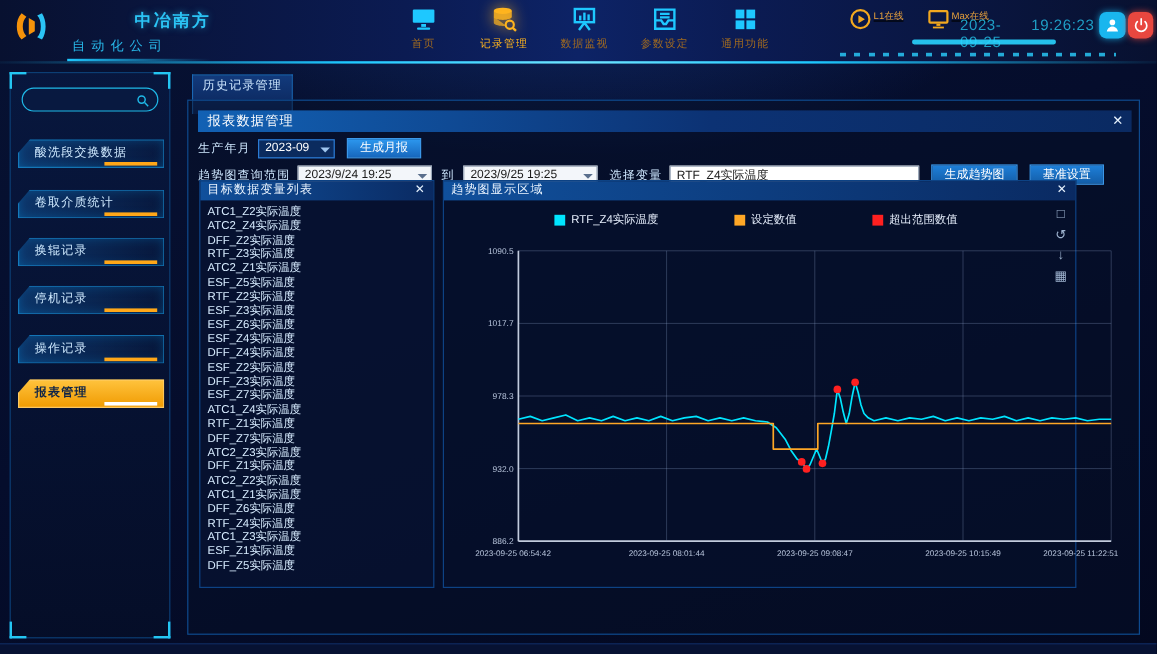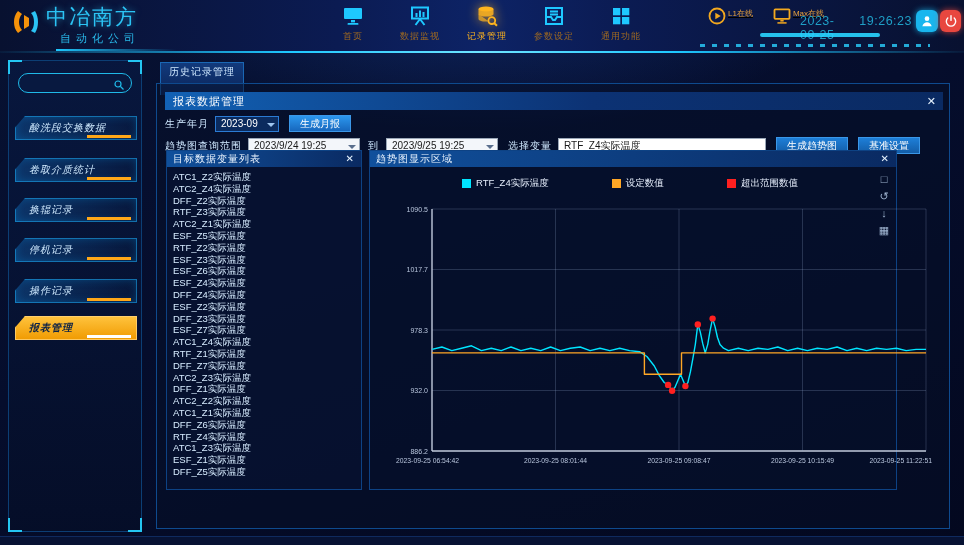--- a/index.html
+++ b/index.html
@@ -12,21 +12,21 @@
   .header{position:absolute;left:0;top:0;width:964px;height:52px;
     background:linear-gradient(90deg,#081130 0%,#0b1b52 35%,#0d2366 50%,#0b1b52 65%,#081130 100%);}
   .header-line{position:absolute;left:0;top:51px;width:964px;height:2px;
     background:linear-gradient(90deg,rgba(30,200,255,.05),#1ec8ff 30%,#6fe4ff 50%,#1ec8ff 70%,rgba(30,200,255,.05));}
   .header-dash{position:absolute;left:760px;top:33px;width:120px;height:4px;border-radius:2px;background:#29d4ff;opacity:.9;}
   .header-dots{position:absolute;left:700px;top:44px;width:230px;height:3px;
     background:repeating-linear-gradient(90deg,#2ad0ff 0 5px,transparent 5px 12px);opacity:.8;}
   .logo{position:absolute;left:12px;top:5px;display:flex;align-items:flex-start;}
   .logo-mark{width:30px;height:30px;margin-top:2px;}
   .logo-text{margin-left:4px;}
-  .logo-title{font-size:21px;font-weight:normal;color:#2bc4f5;letter-spacing:2px;line-height:24px;text-shadow:0 0 6px rgba(43,196,245,.6);}
+  .logo-title{font-size:14px;font-weight:bold;color:#2bc4f5;letter-spacing:2px;line-height:24px;text-shadow:0 0 6px rgba(43,196,245,.6);text-align:right;}
   .logo-sub{font-size:11px;color:#28b9ea;letter-spacing:5px;margin:2px 0 0 14px;}
   .logo-underline{margin:3px 0 0 10px;width:120px;height:2px;background:linear-gradient(90deg,#1ec8ff,transparent);}
   .nav{position:absolute;left:322px;top:4px;width:330px;display:flex;justify-content:space-between;}
   .nav-item{width:62px;display:flex;flex-direction:column;align-items:center;cursor:pointer;}
   .nav-icon{width:26px;height:24px;color:#1ec8ff;}
   .nav-icon svg{width:100%;height:100%;}
   .nav-label{margin-top:2px;font-size:9px;color:#a06a20;letter-spacing:1px;}
   .nav-item.active .nav-icon{color:#ffb41e;filter:drop-shadow(0 0 6px rgba(255,180,30,.8));}
   .nav-item.active .nav-label{color:#ffb41e;}
   .statusbar{position:absolute;left:706px;top:6px;display:flex;gap:18px;}
@@ -50,21 +50,21 @@
   .c-bl{left:-1px;bottom:-1px;border-width:0 0 2px 2px;}
   .c-br{right:-1px;bottom:-1px;border-width:0 2px 2px 0;}
   .search-box{position:absolute;left:9px;top:12px;width:114px;height:20px;border:1px solid #1fb9e8;border-radius:10px;
     display:flex;align-items:center;padding:0 6px;background:rgba(10,30,70,.4);}
   .search-box input{flex:1;min-width:0;background:transparent;border:none;outline:none;color:#bfe9ff;font-size:10px;}
   .search-icon{width:12px;height:12px;color:#1fb9e8;cursor:pointer;}
   .search-icon svg{width:100%;height:100%;}
   .menu-item{position:absolute;left:6px;width:122px;height:24px;cursor:pointer;
     background:linear-gradient(90deg,rgba(16,76,140,.6),rgba(8,30,70,.35));
     clip-path:polygon(0 48%,10px 0,100% 0,100% 100%,0 100%);
-    box-shadow:inset 0 0 10px rgba(0,170,255,.3), inset 0 0 0 1px rgba(35,160,230,.55);font-style:italic;}
+    box-shadow:inset 0 0 10px rgba(0,170,255,.3), inset 0 0 0 1px rgba(35,160,230,.55);}
   .mi-label{display:block;padding:0 0 0 14px;font-size:10px;color:#cfeaff;line-height:24px;letter-spacing:1px;white-space:nowrap;}
   .mi-bar{position:absolute;right:6px;bottom:2px;width:44px;height:3px;background:#ffa718;}
   .menu-item.active{background:linear-gradient(180deg,#ffc43f,#f09a00);
     box-shadow:0 0 10px rgba(255,170,0,.5), inset 0 0 0 1px rgba(255,210,120,.8);}
   .menu-item.active .mi-label{color:#0d2347;font-weight:bold;}
   .menu-item.active .mi-bar{background:#ffffff;}
   
   .main{position:absolute;left:150px;top:62px;width:806px;height:470px;}
   .main-tab{position:absolute;left:10px;top:0px;height:33px;padding:0 8px;line-height:17px;
     background:linear-gradient(180deg,#123a7c,#0b2458);border:1px solid #1a67b4;border-bottom:none;
@@ -130,39 +130,39 @@
     </div>
     <nav class="nav" id="nav">
         <div class="nav-item">
           <span class="nav-icon"><svg viewBox="0 0 24 24">
               <rect x="3" y="4" width="18" height="11" rx="1" fill="currentColor"></rect>
               <rect x="10" y="16" width="4" height="2.4" fill="currentColor"></rect>
               <rect x="6.5" y="19" width="11" height="1.8" rx=".9" fill="currentColor"></rect>
             </svg></span>
           <span class="nav-label">首页</span>
         </div>
+        <div class="nav-item active">
+          <span class="nav-icon"><svg viewBox="0 0 24 24">
+              <ellipse cx="11" cy="5" rx="7.5" ry="2.6" fill="currentColor"></ellipse>
+              <path d="M3.5 5v5c0 1.5 3.4 2.6 7.5 2.6S18.5 11.5 18.5 10V5" fill="currentColor" opacity=".85"></path>
+              <path d="M3.5 10v5c0 1.5 3.4 2.6 7.5 2.6 1 0 2-.07 2.9-.2" fill="currentColor" opacity=".7"></path>
+              <circle cx="16.8" cy="16.6" r="3.4" fill="none" stroke="currentColor" stroke-width="1.8"></circle>
+              <line x1="19.3" y1="19.2" x2="22" y2="21.8" stroke="currentColor" stroke-width="2"></line>
+            </svg></span>
+          <span class="nav-label">记录管理</span>
+        </div>
         <div class="nav-item">
           <span class="nav-icon"><svg viewBox="0 0 24 24">
               <rect x="4" y="3.5" width="16" height="11" fill="none" stroke="currentColor" stroke-width="2"></rect>
               <rect x="7.5" y="9" width="2" height="4" fill="currentColor"></rect>
               <rect x="11" y="6.5" width="2" height="6.5" fill="currentColor"></rect>
               <rect x="14.5" y="8" width="2" height="5" fill="currentColor"></rect>
               <path d="M12 15L7.5 21M12 15l4.5 6" stroke="currentColor" stroke-width="2"></path>
             </svg></span>
           <span class="nav-label">数据监视</span>
-        </div>
-        <div class="nav-item active">
-          <span class="nav-icon"><svg viewBox="0 0 24 24">
-              <ellipse cx="11" cy="5" rx="7.5" ry="2.6" fill="currentColor"></ellipse>
-              <path d="M3.5 5v5c0 1.5 3.4 2.6 7.5 2.6S18.5 11.5 18.5 10V5" fill="currentColor" opacity=".85"></path>
-              <path d="M3.5 10v5c0 1.5 3.4 2.6 7.5 2.6 1 0 2-.07 2.9-.2" fill="currentColor" opacity=".7"></path>
-              <circle cx="16.8" cy="16.6" r="3.4" fill="none" stroke="currentColor" stroke-width="1.8"></circle>
-              <line x1="19.3" y1="19.2" x2="22" y2="21.8" stroke="currentColor" stroke-width="2"></line>
-            </svg></span>
-          <span class="nav-label">记录管理</span>
         </div>
         <div class="nav-item">
           <span class="nav-icon"><svg viewBox="0 0 24 24">
               <path d="M4 4h16v16H4z" fill="none" stroke="currentColor" stroke-width="2"></path>
               <path d="M4 13h5l2 3h2l2-3h5" fill="none" stroke="currentColor" stroke-width="2"></path>
               <path d="M8 7.5h8M8 10.5h8" stroke="currentColor" stroke-width="1.8"></path>
             </svg></span>
           <span class="nav-label">参数设定</span>
         </div>
         <div class="nav-item">

